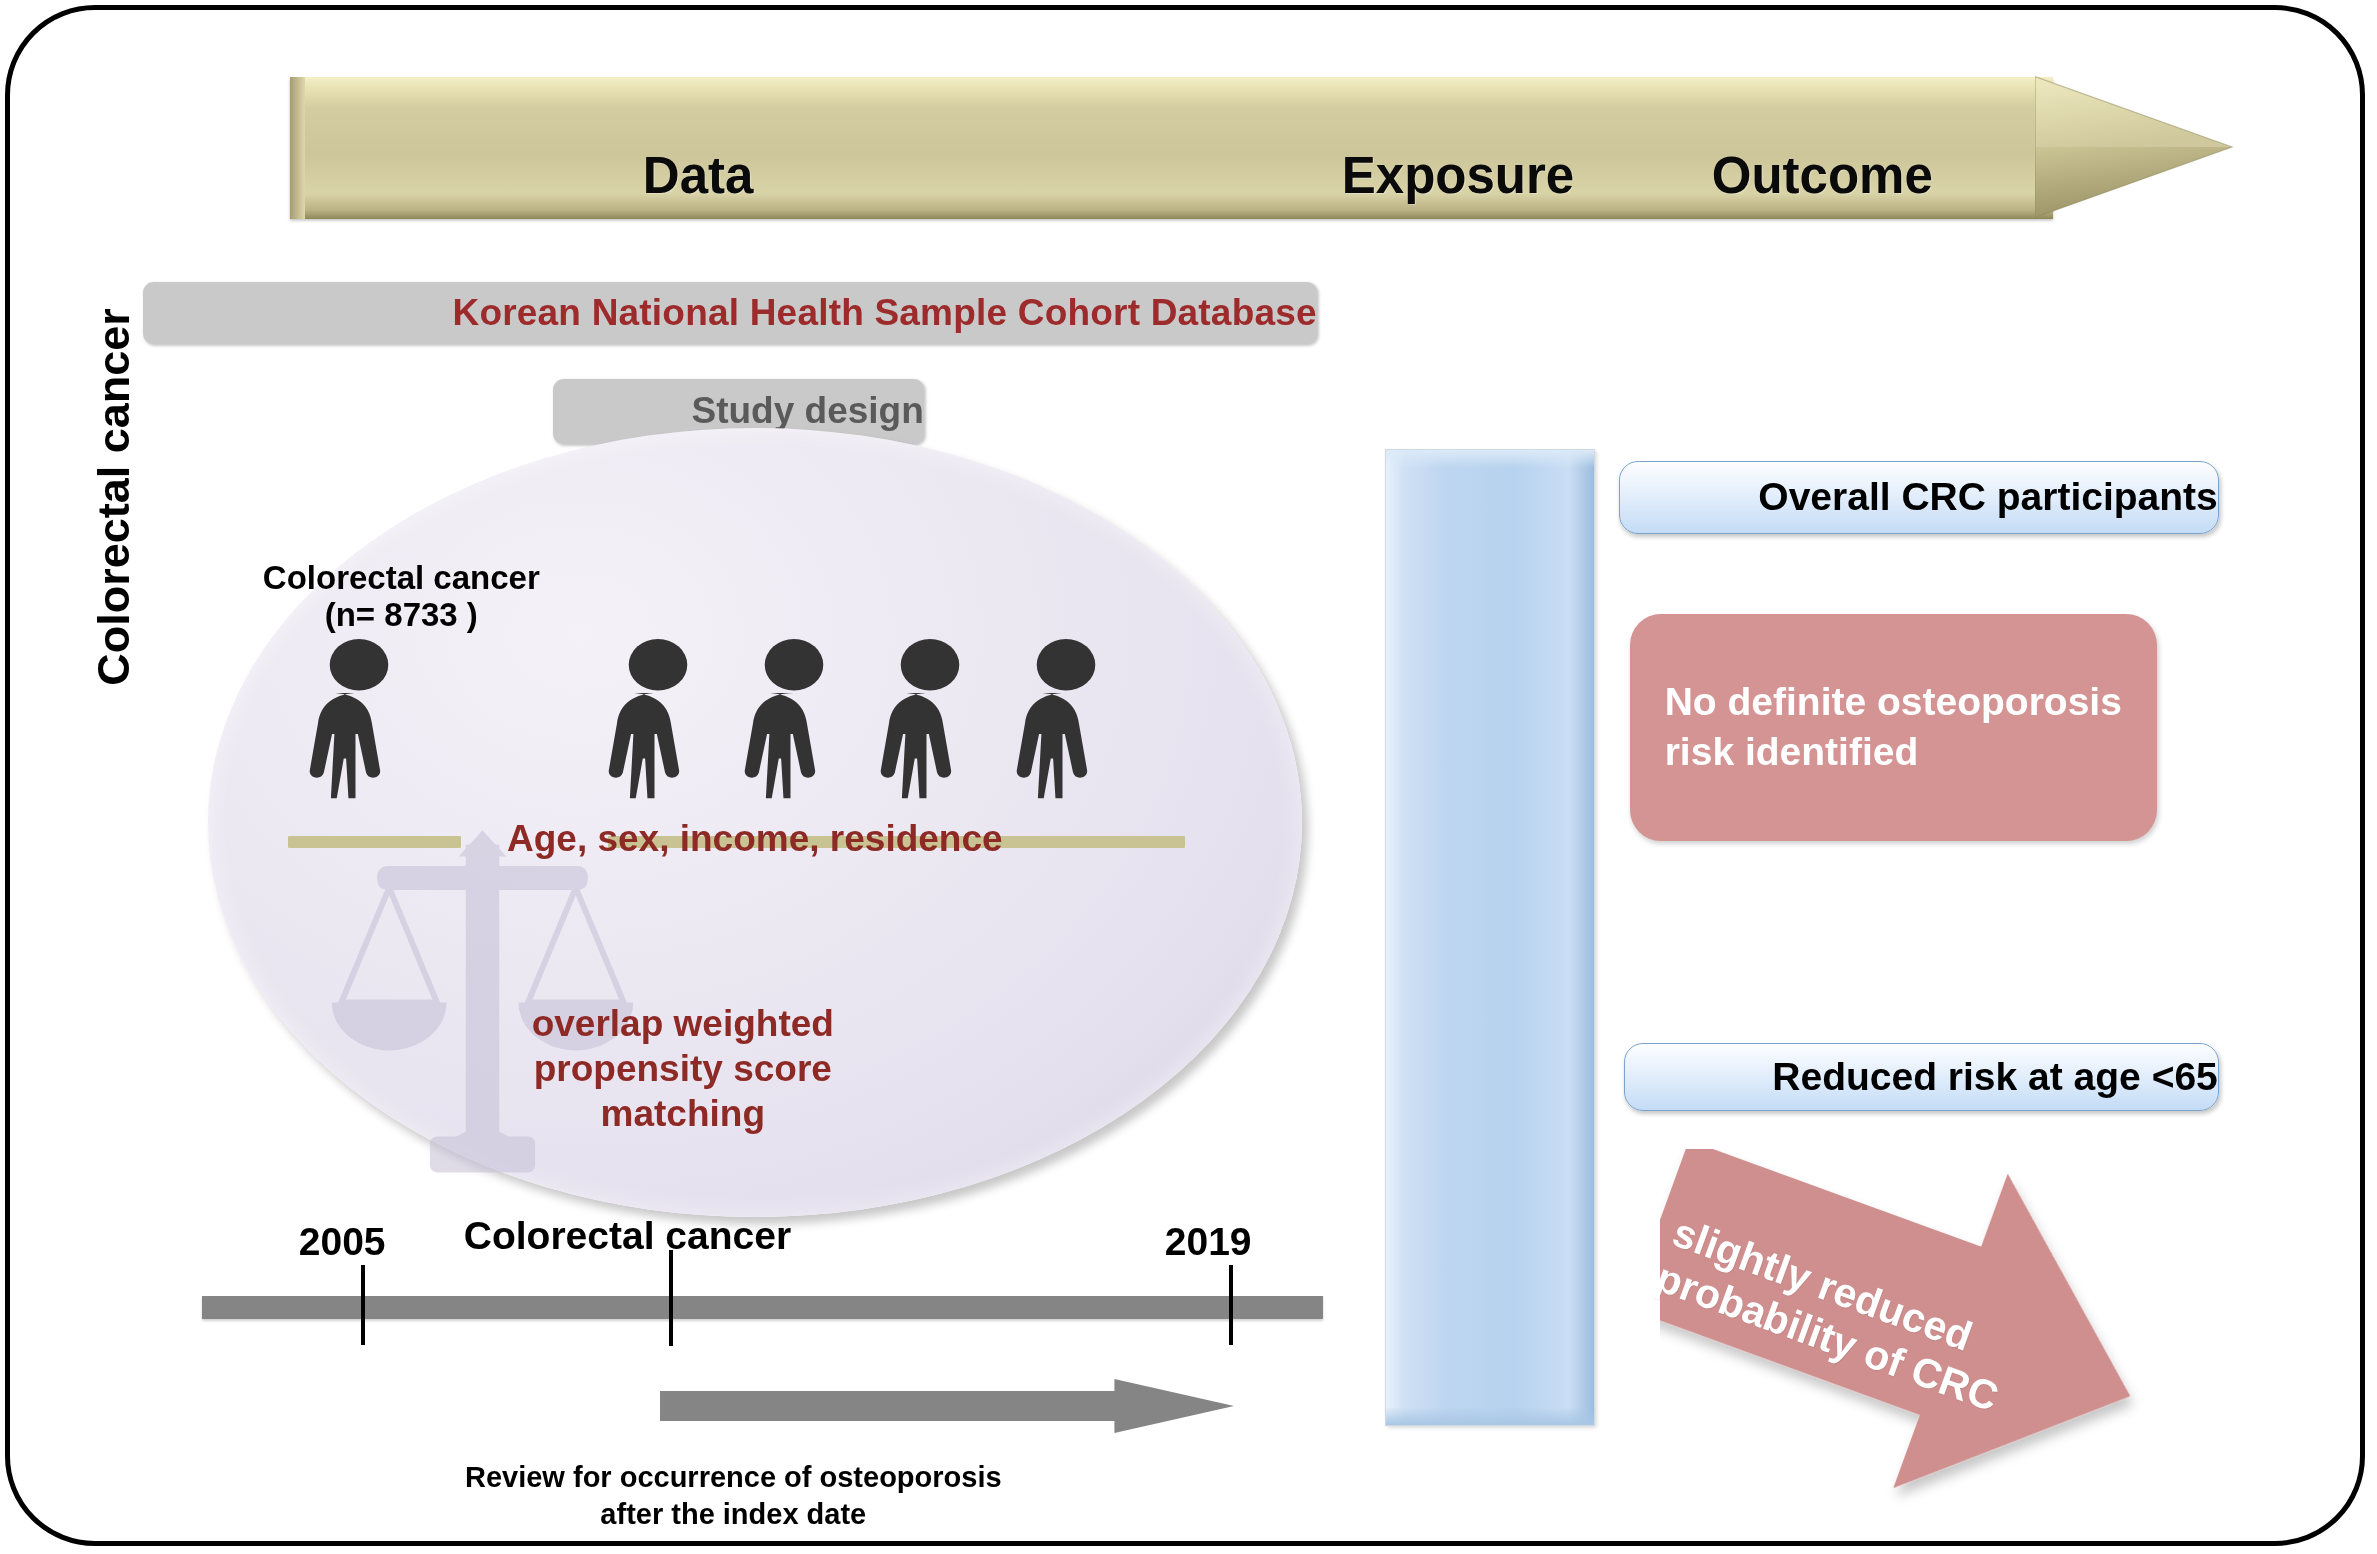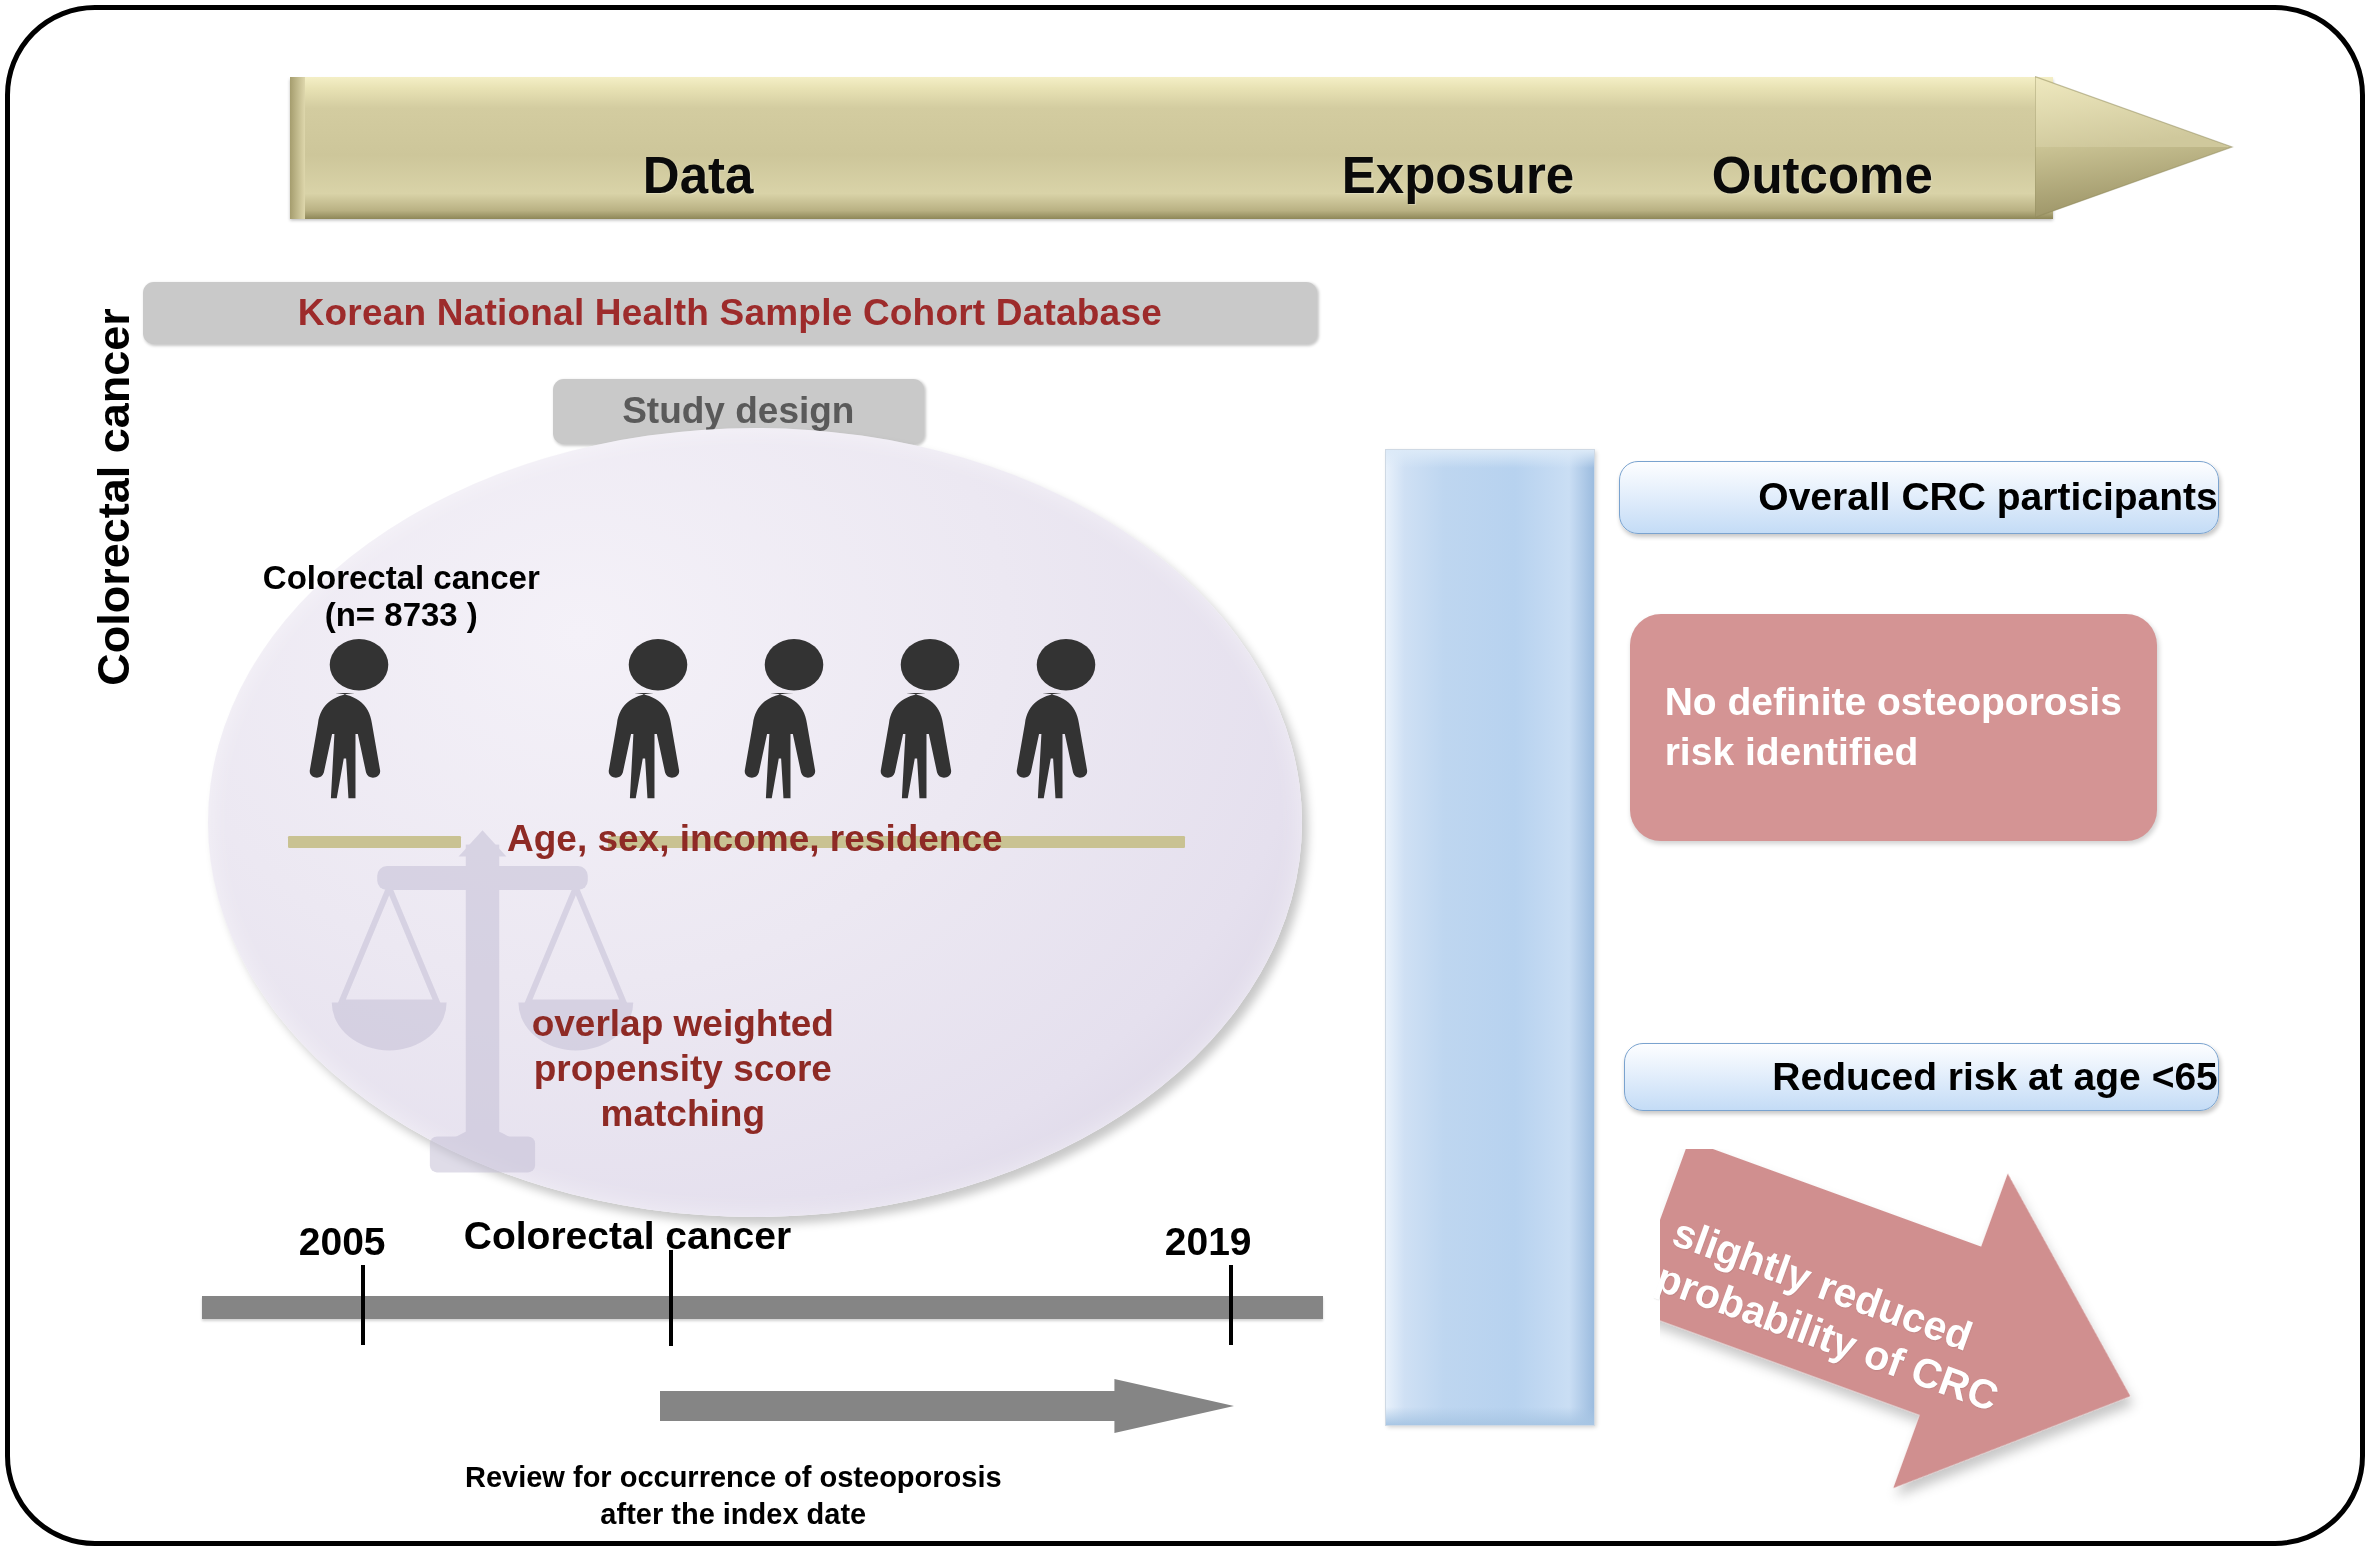--- a/index.html
+++ b/index.html
@@ -21,21 +21,21 @@
   .banner-labels{position:absolute;left:0;top:0;width:1763px;height:142px;}
   .banner-label{position:absolute;top:50%;transform:translateY(-50%);
       font-size:51px;font-weight:bold;color:#0a0a0a;white-space:nowrap;
       text-shadow:1.2px 1.2px 0 rgba(255,255,255,.25);margin-top:27px;}
   #lbl-data{left:353px;}
   #lbl-exposure{left:1052px;}
   #lbl-outcome{left:1422px;}
 
   
   .chip{position:absolute;background:#c9c9c9;border-radius:10.8px;
-        display:flex;align-items:center;justify-content:center;
+        display:flex;align-items:center;justify-content:flex-end;
         box-shadow:1.2px 1.8px 3px rgba(0,0,0,.22);}
   #db-chip{left:133px;top:272px;width:1174px;height:62px;}
   #db-chip span{font-size:37px;font-weight:bold;color:#9d2b2b;letter-spacing:0.2px;white-space:nowrap;}
   #sd-chip{left:543px;top:369px;width:371px;height:65px;}
   #sd-chip span{font-size:37px;font-weight:bold;color:#5a5a5a;white-space:nowrap;}
 
   
   #ellipse{position:absolute;left:198px;top:418px;width:1094px;height:789px;
      border-radius:50%;
      background:radial-gradient(ellipse at 34% 26%, #f4f1f8 0%, #ece8f2 42%, #e5e0ee 72%, #d9d3e4 92%, #c9c3d6 100%);

